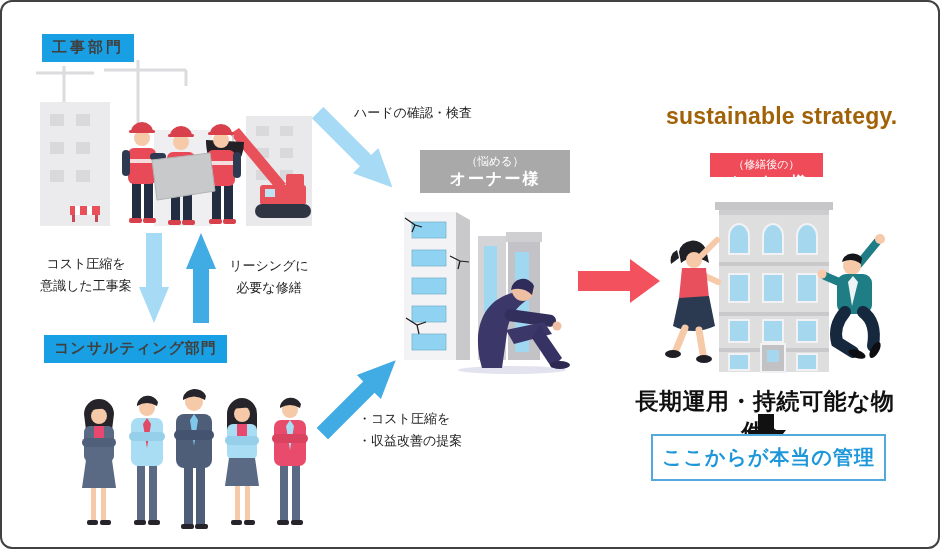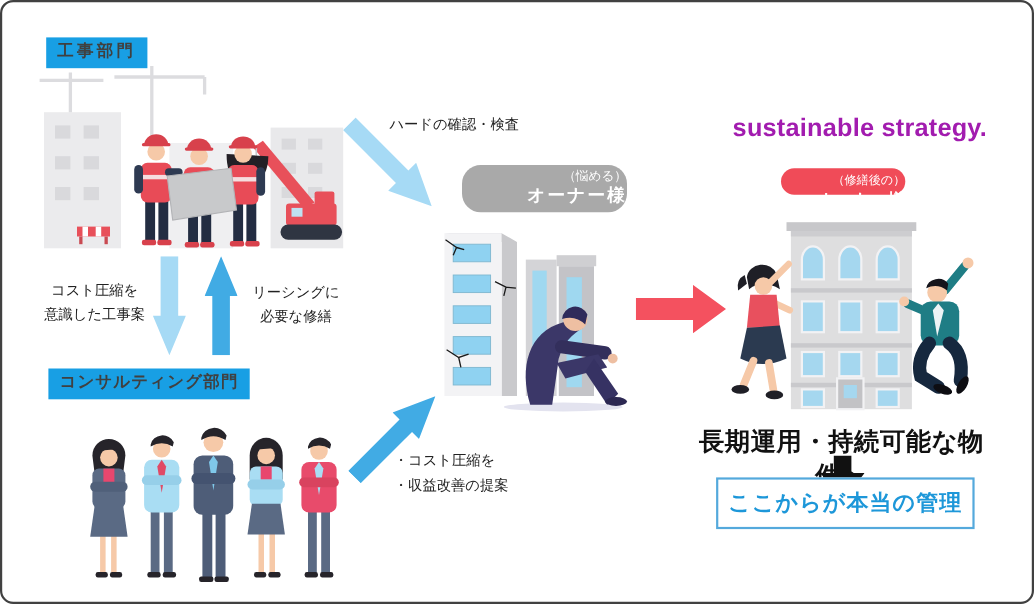--- a/index.html
+++ b/index.html
@@ -9,27 +9,27 @@
     font-family:"Liberation Sans","DejaVu Sans",sans-serif;color:#1a1a1a;
   }
   .abs{position:absolute;}
   .dept-label{
     background:var(--dept-label-blue,#189fe4);color:#404040;font-weight:bold;
     padding:3px 10px 5px;font-size:15px;letter-spacing:1px;line-height:20px;
   }
   .small-note{font-size:13px;color:#222;line-height:22px;}
   .center{text-align:center;}
   .owner-box{
-    color:#fff;text-align:right;padding-top:4px;box-sizing:border-box;border-radius:17px;
+    color:#fff;text-align:center;padding-top:4px;box-sizing:border-box;
   }
   .owner-box .tagline{display:block;font-size:11.5px;line-height:15px;}
   .owner-box .main{display:block;font-weight:bold;font-size:16px;line-height:20px;letter-spacing:2px;}
   .owner-gray{background:var(--worried-owner-gray,#a9a9a9);}
   .owner-red{background:var(--repaired-owner-red,#f04b58);}
-  .strategy-title{font-size:23px;font-weight:bold;color:#a21caf;letter-spacing:0.2px;}
+  .strategy-title{font-size:23px;font-weight:bold;color:#a16207;letter-spacing:0.2px;}
   .outcome-text{font-size:23px;font-weight:bold;color:#111;letter-spacing:0.5px;}
   .conclusion-box{
     width:235px;height:47px;border:2px solid #54a9dc;box-sizing:border-box;
     display:flex;align-items:center;justify-content:center;background:#fff;
   }
   .conclusion-box span{font-size:20px;font-weight:bold;color:var(--conclusion-blue,#1d97d9);letter-spacing:1px;}
   .arrow-light{color:var(--arrow-light-blue,#a6daf5);}
   .arrow-blue{color:var(--arrow-blue,#41abe4);}
   .arrow-red{color:var(--arrow-red,#f4515f);}
   .arrow-black{color:#111;}

